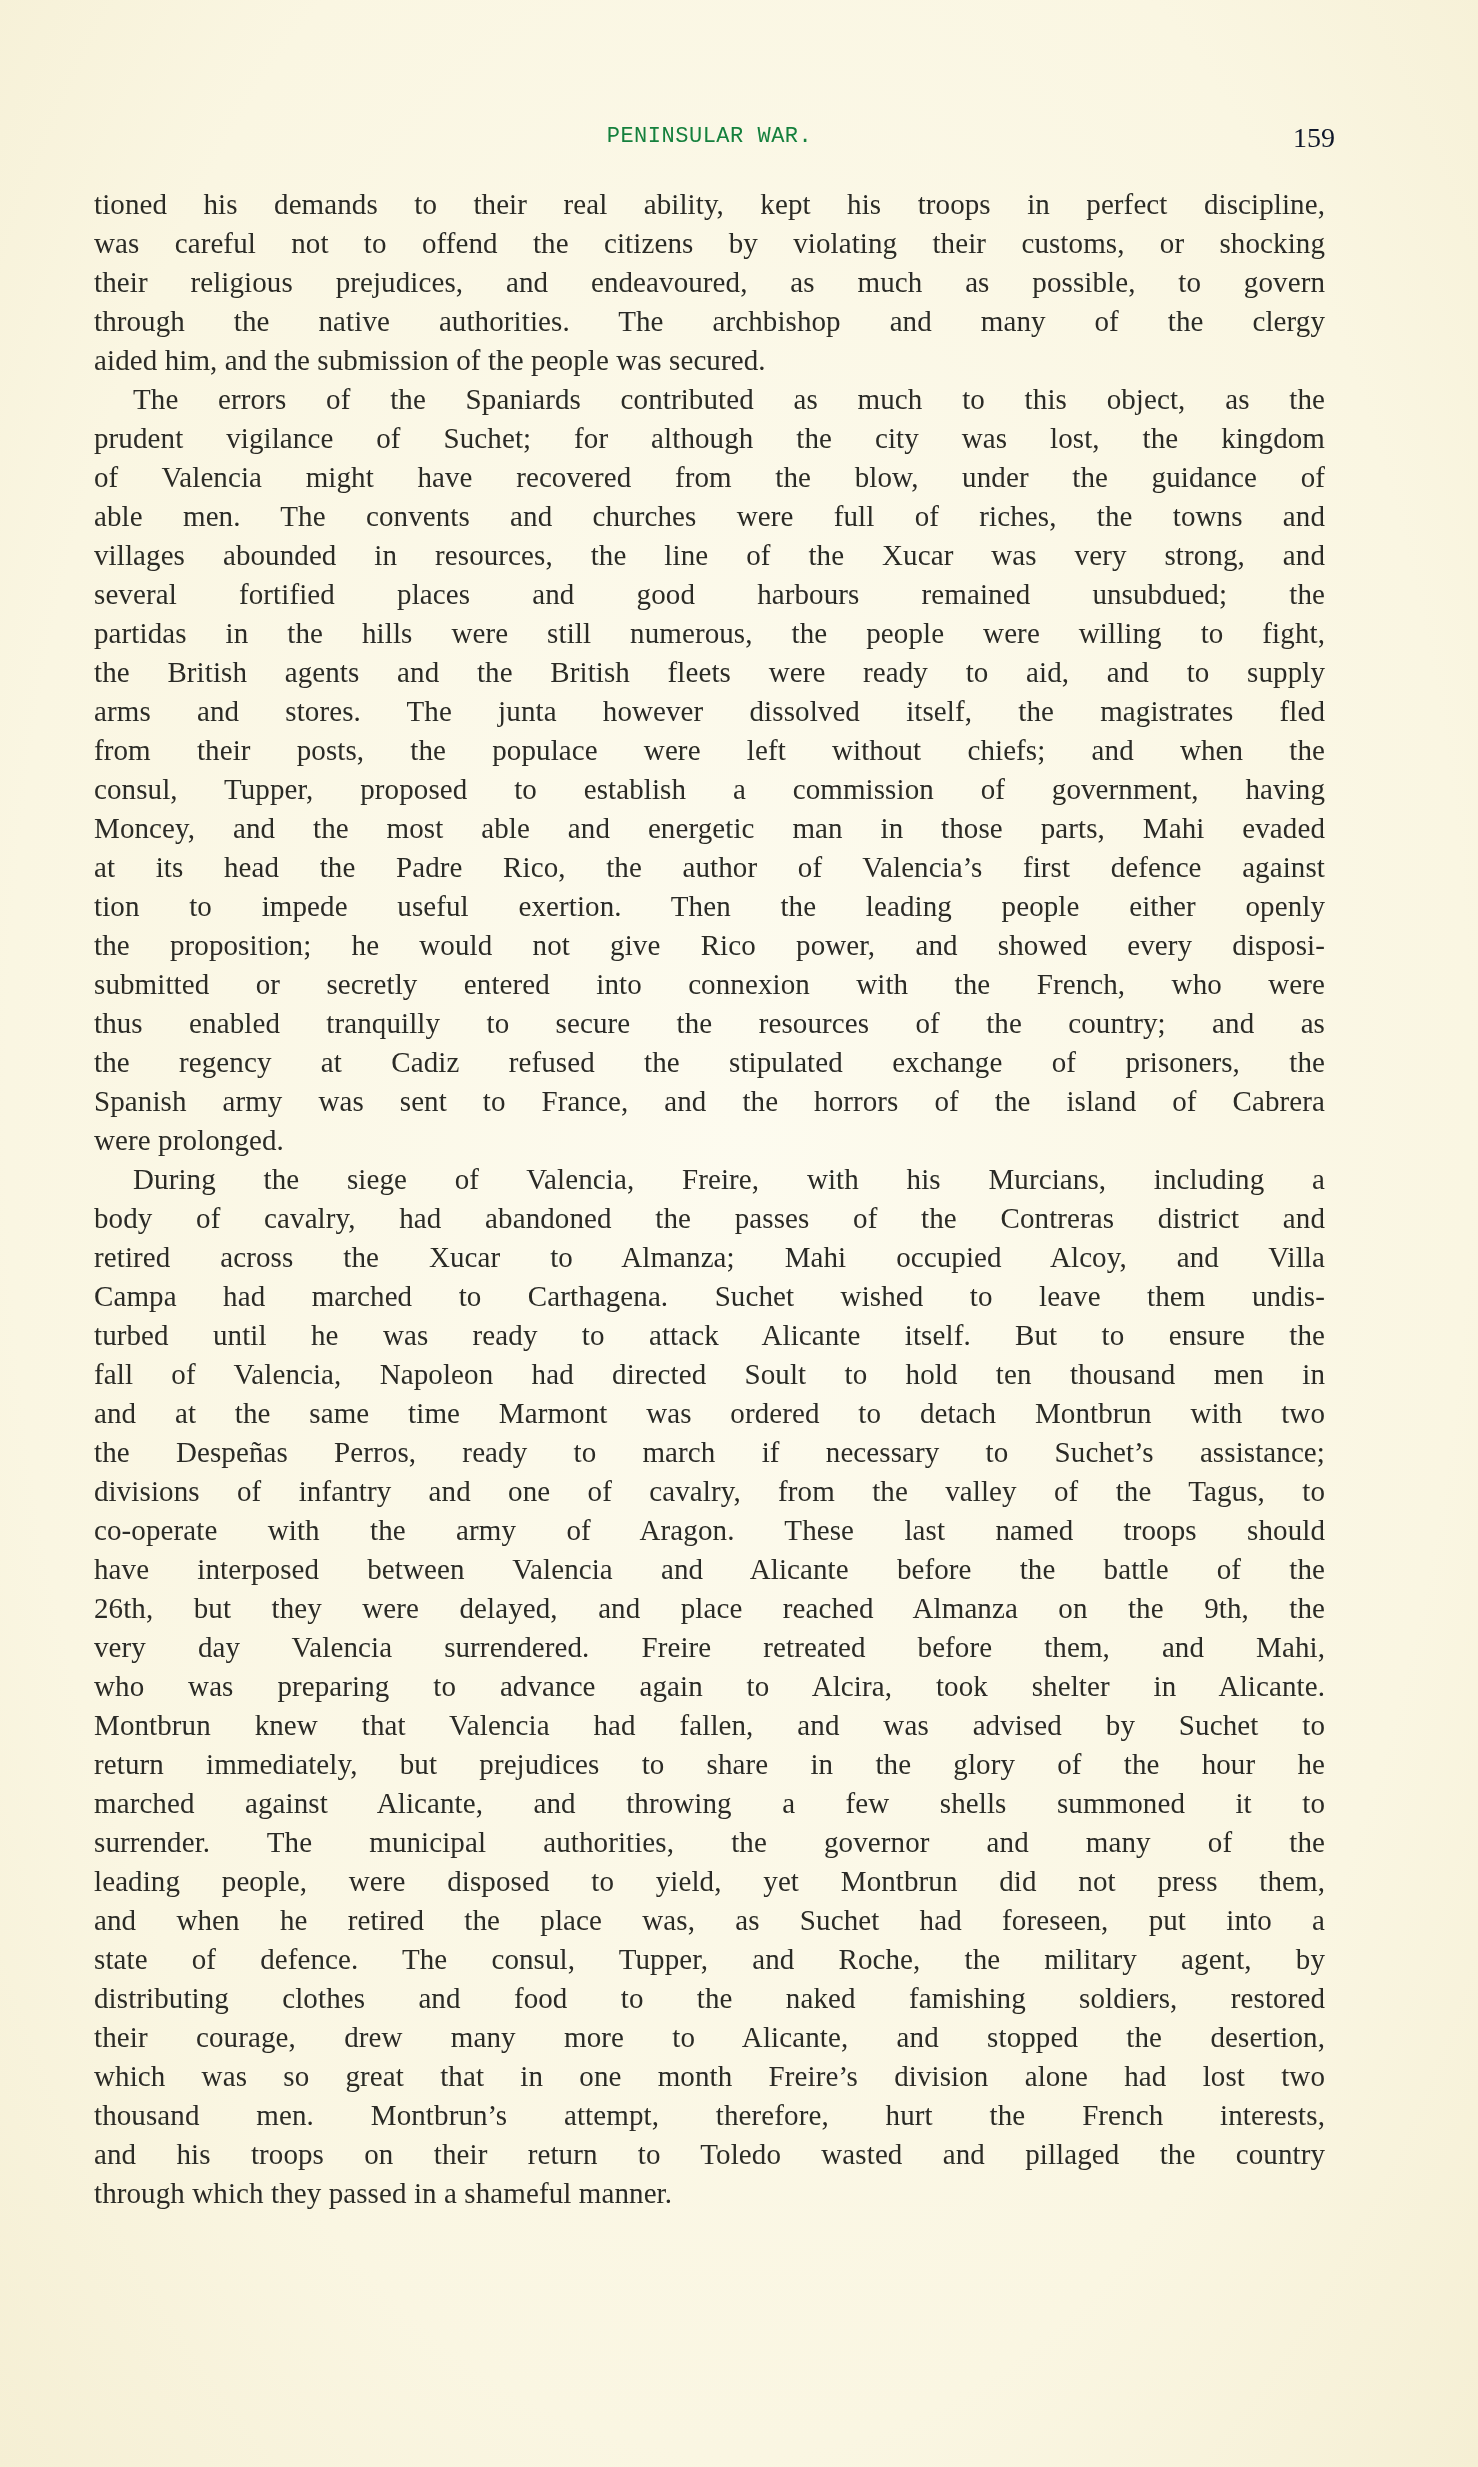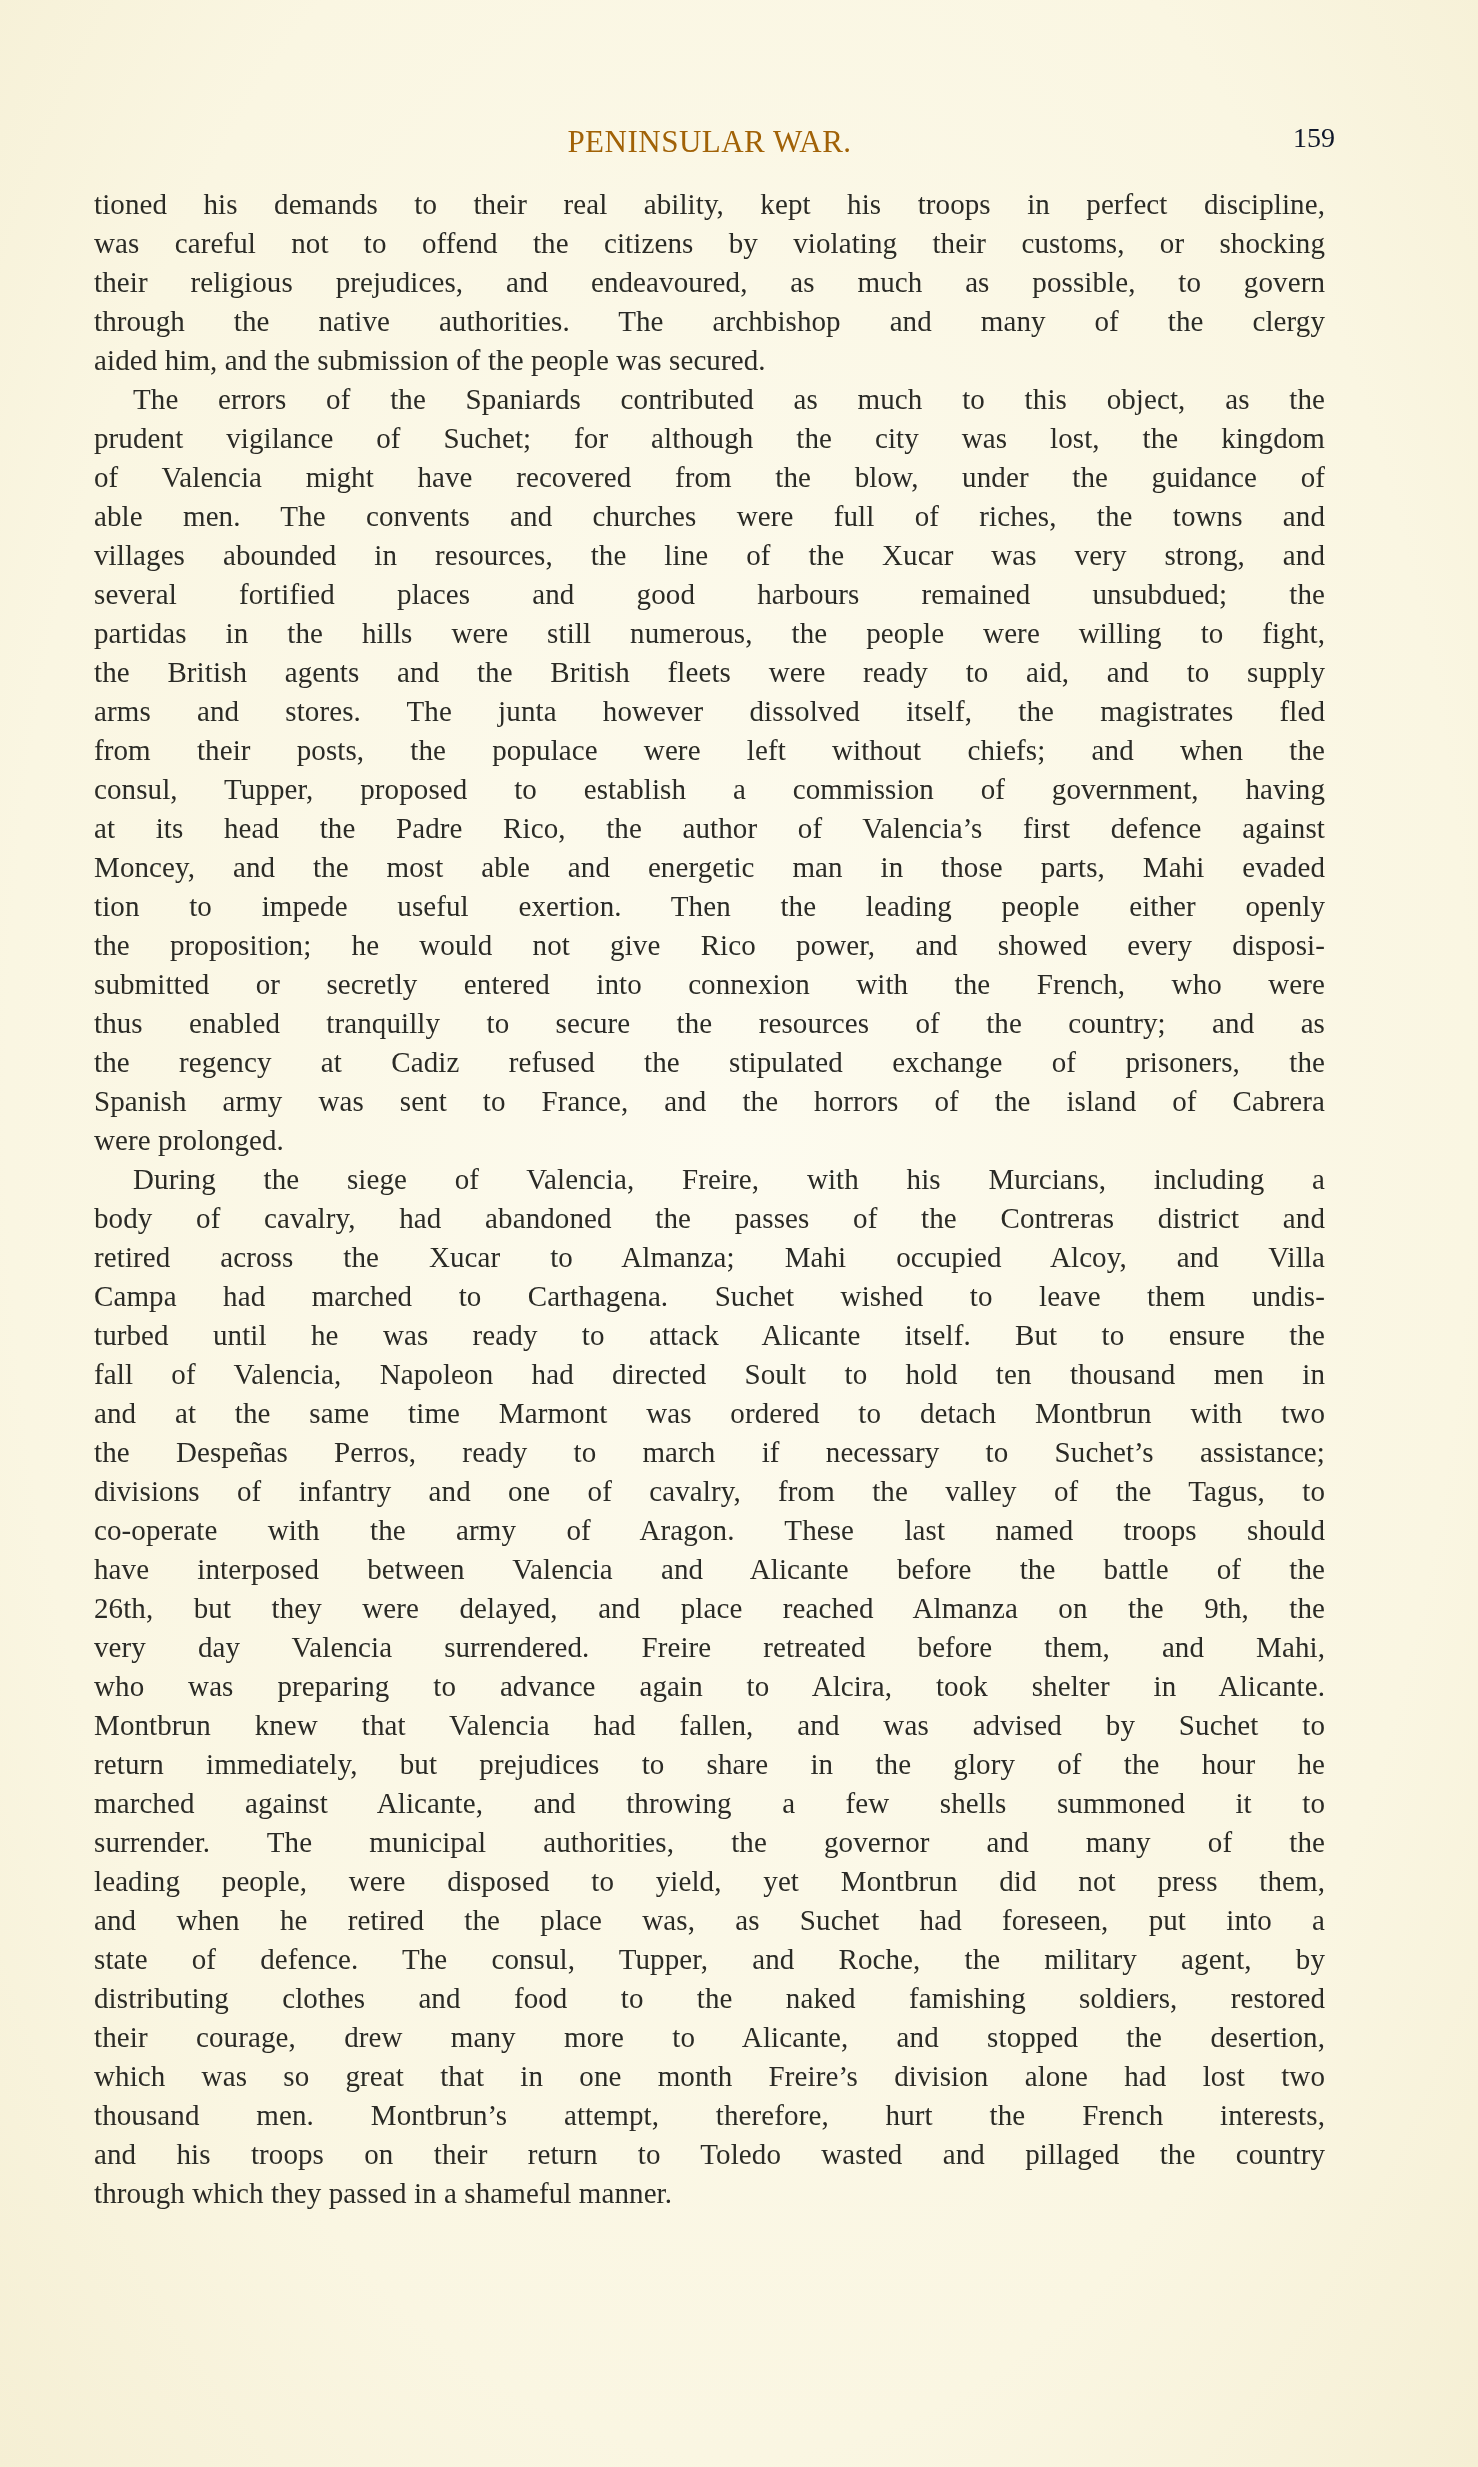--- a/index.html
+++ b/index.html
@@ -25,23 +25,24 @@
   .running-head {
     position: relative;
     height: 55px;
   }
   .running-title {
     position: absolute;
     left: 0;
     right: 0;
     top: 7.9px;
     text-align: center;
-    font-size: 31px;
+    font-size: 22px;
     letter-spacing: 0.5px;
-    color: #a16207;
+    color: #15803d;
+    font-family: Liberation Mono, monospace;
   }
   .page-number {
     position: absolute;
     right: -9.9px;
     top: 5.9px;
     font-size: 28px;
     color: #0f172a;
   }
   .body-text {
     margin-top: 13.8px;
@@ -85,22 +86,22 @@
         <span class="line">prudent vigilance of Suchet; for although the city was lost, the kingdom</span>
         <span class="line">of Valencia might have recovered from the blow, under the guidance of</span>
         <span class="line">able men.  The convents and churches were full of riches, the towns and</span>
         <span class="line">villages abounded in resources, the line of the Xucar was very strong, and</span>
         <span class="line">several fortified places and good harbours remained unsubdued; the</span>
         <span class="line">partidas in the hills were still numerous, the people were willing to fight,</span>
         <span class="line">the British agents and the British fleets were ready to aid, and to supply</span>
         <span class="line">arms and stores.  The junta however dissolved itself, the magistrates fled</span>
         <span class="line">from their posts, the populace were left without chiefs; and when the</span>
         <span class="line">consul, Tupper, proposed to establish a commission of government, having</span>
+        <span class="line">Moncey, and the most able and energetic man in those parts, Mahi evaded</span>
         <span class="line">at its head the Padre Rico, the author of Valencia’s first defence against</span>
-        <span class="line">Moncey, and the most able and energetic man in those parts, Mahi evaded</span>
         <span class="line">tion to impede useful exertion.  Then the leading people either openly</span>
         <span class="line">the proposition; he would not give Rico power, and showed every disposi-</span>
         <span class="line">submitted or secretly entered into connexion with the French, who were</span>
         <span class="line">thus enabled tranquilly to secure the resources of the country; and as</span>
         <span class="line">the regency at Cadiz refused the stipulated exchange of prisoners, the</span>
         <span class="line">Spanish army was sent to France, and the horrors of the island of Cabrera</span>
         <span class="line last">were prolonged.</span>
       </div>
       <div class="paragraph">
         <span class="line indent">During the siege of Valencia, Freire, with his Murcians, including a</span>

